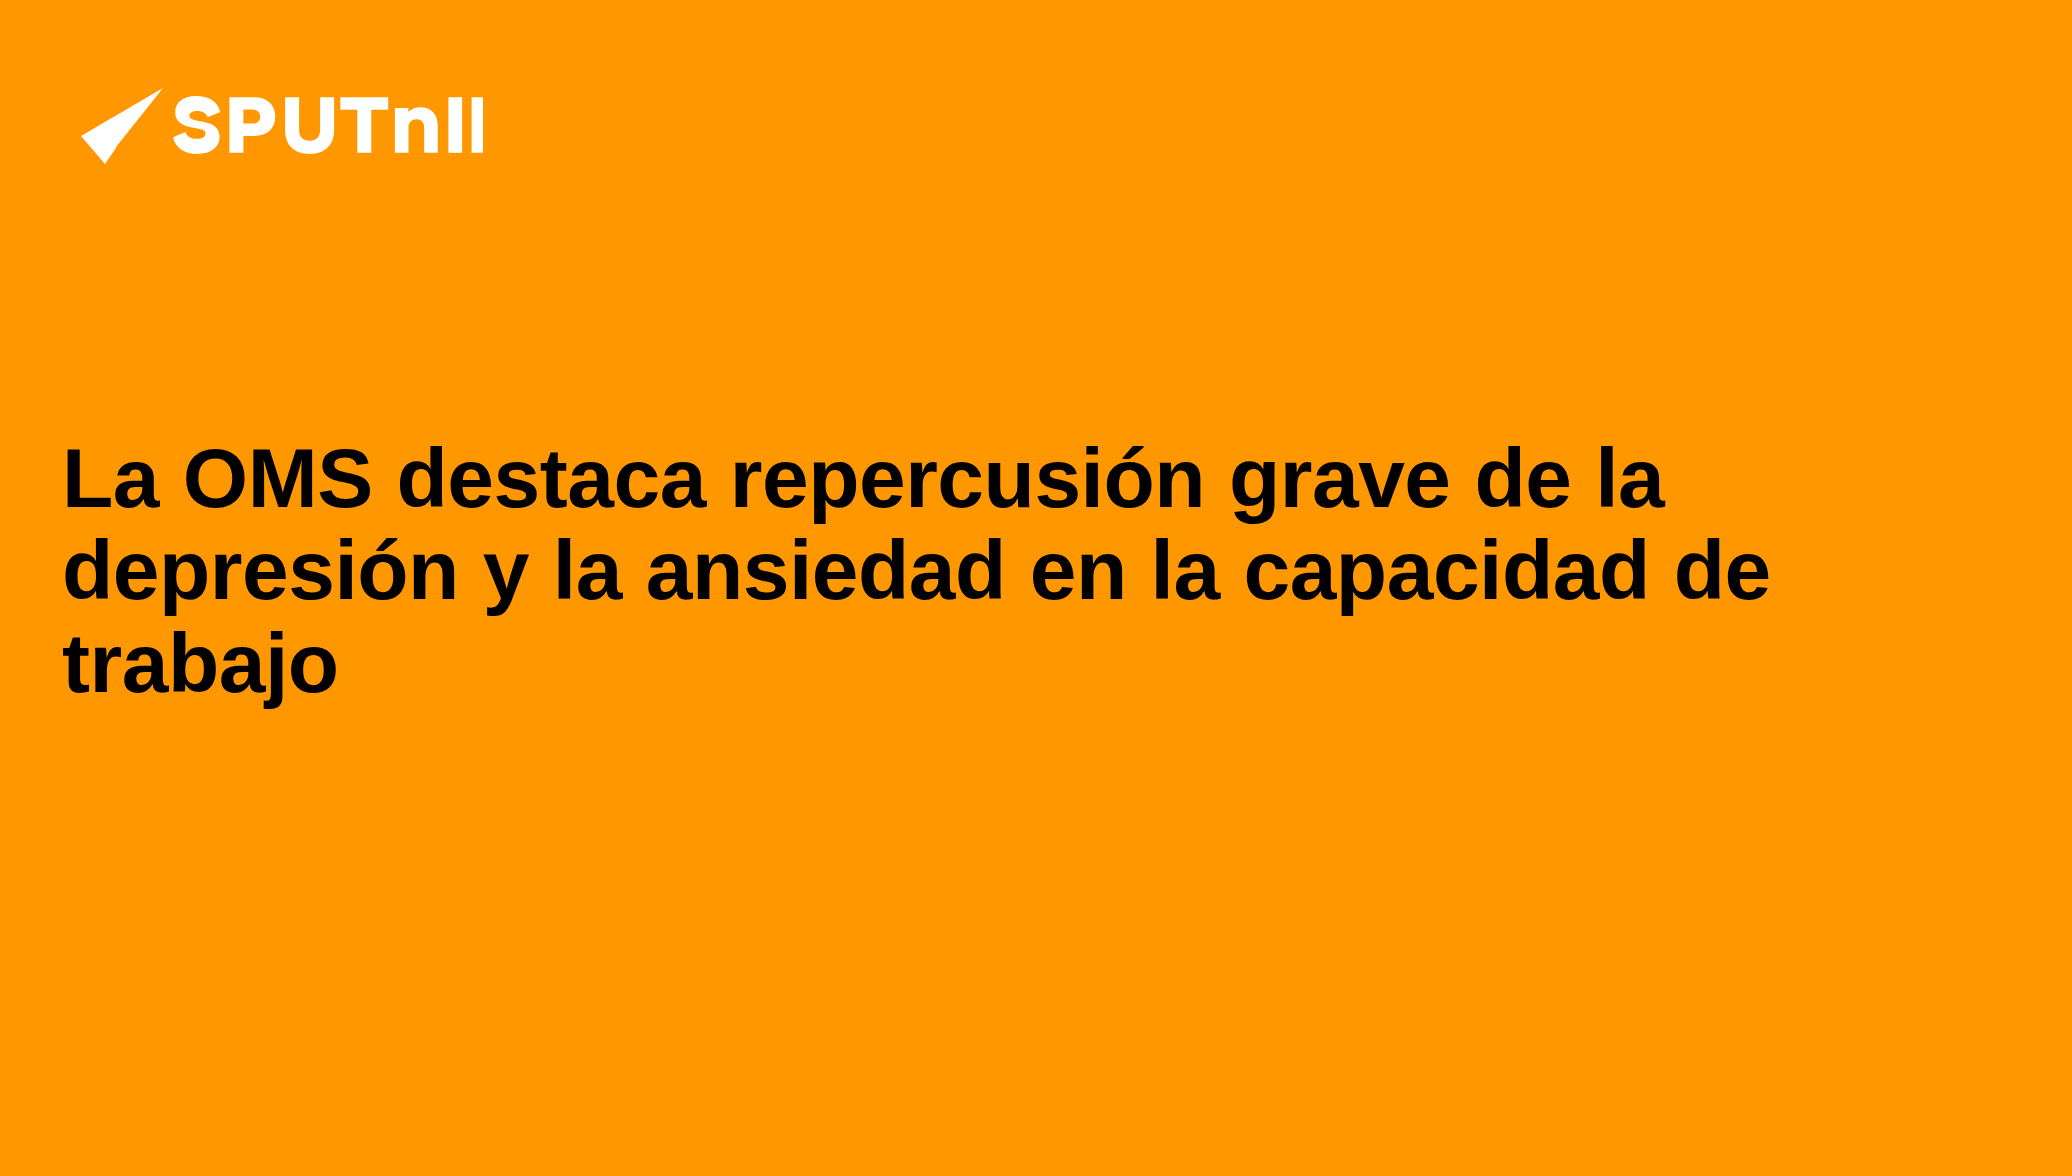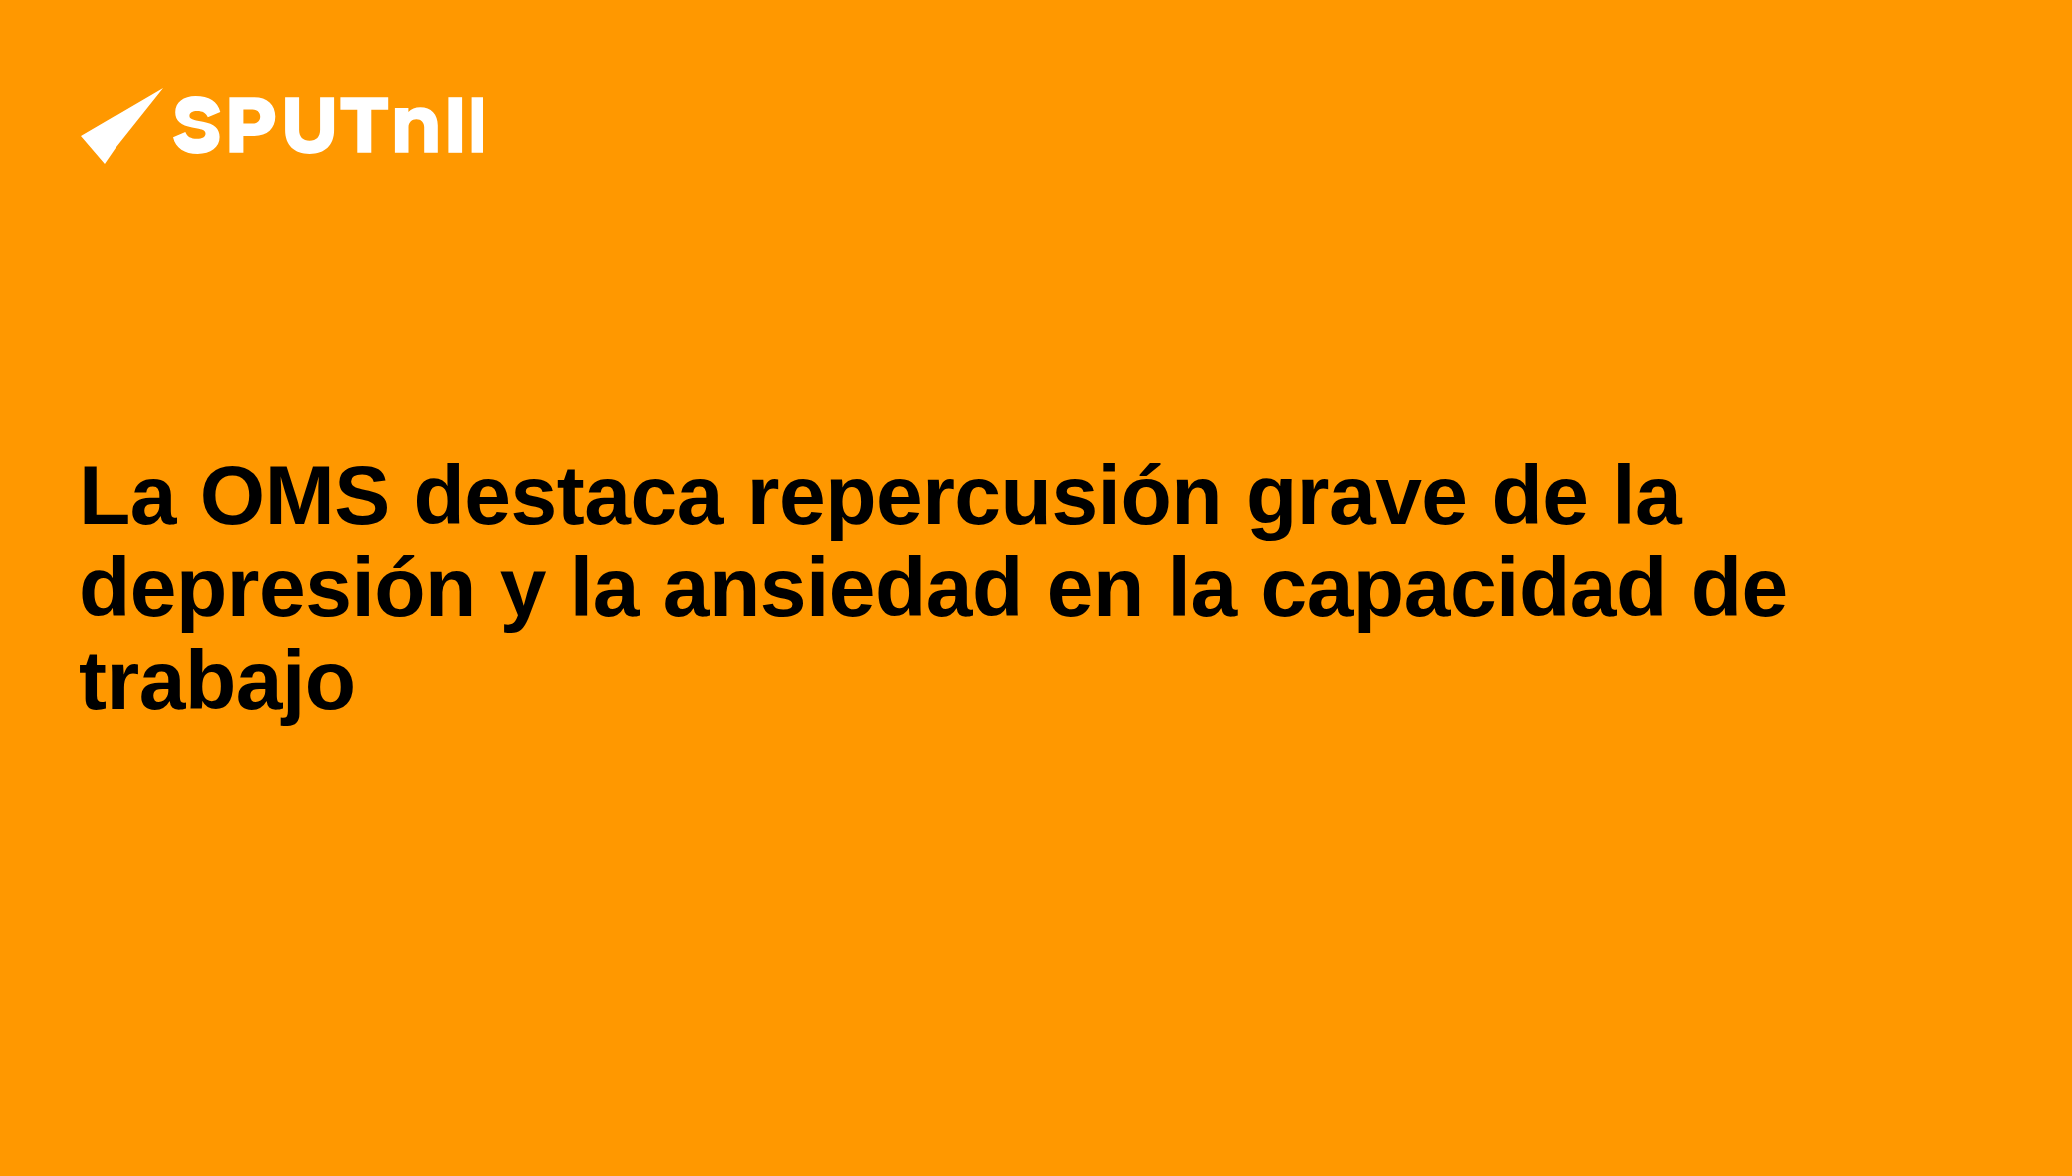--- a/index.html
+++ b/index.html
@@ -57,21 +57,21 @@
     clip: rect(0 0 0 0);
     white-space: nowrap;
   }
 
   
   .headline {
     position: absolute;
     left: 62px;
     top: 432px;
     width: 1960px;
-    margin: 17px;
+    margin: 0;
     color: #000000;
     font-family: "Liberation Sans", sans-serif;
     font-size: 84px;
     line-height: 1.10;
     font-weight: 700;
     letter-spacing: -0.5px;
     word-spacing: 1px;
     text-align: left;
   }
 </style>

